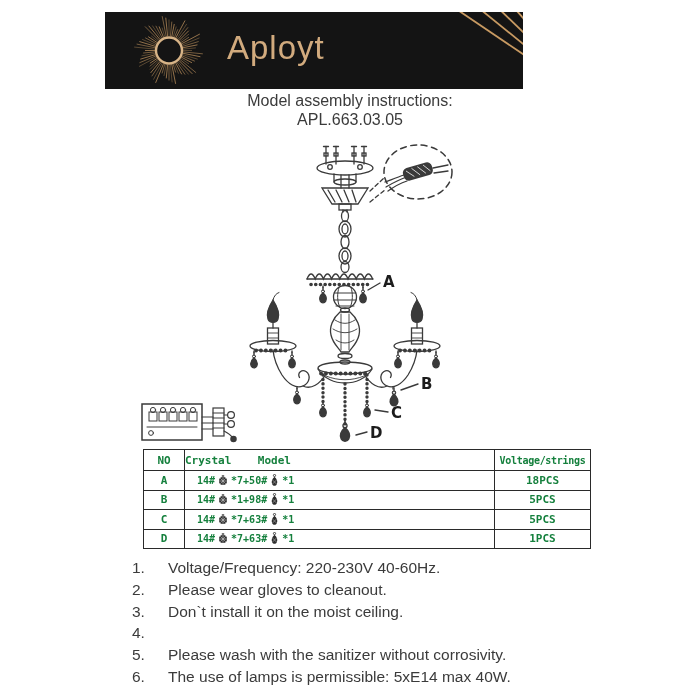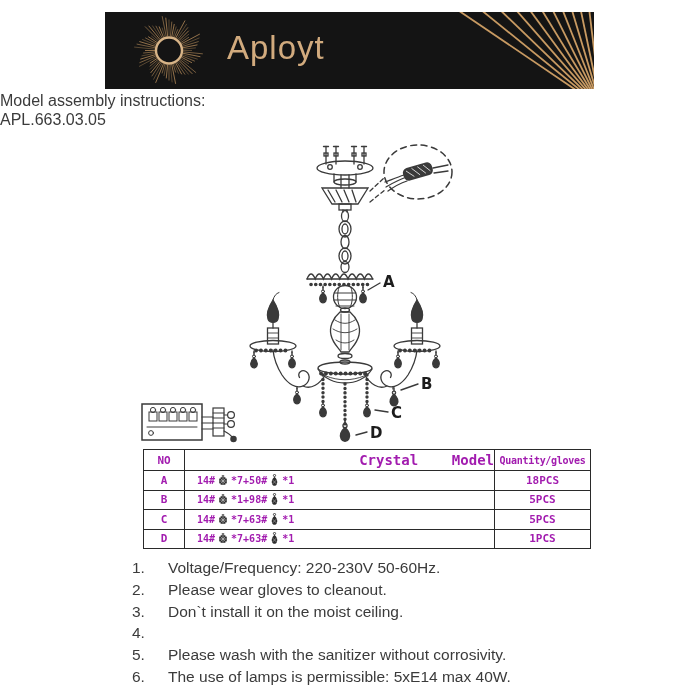--- a/index.html
+++ b/index.html
@@ -1,41 +1,41 @@
 <!DOCTYPE html>
 <html><head>
 <meta charset="utf-8">
 <style>
   html,body{margin:0;padding:0;background:#ffffff;}
   .page{position:relative;width:700px;height:700px;background:#ffffff;overflow:hidden;
         font-family:"Liberation Sans",sans-serif;color:#3b3b3b;}
 
   
-  .banner{position:absolute;left:105px;top:12px;width:489px;height:77px;background:#141414;overflow:hidden;}
+  .banner{position:absolute;left:105px;top:12px;width:418px;height:77px;background:#141414;overflow:hidden;}
   .banner svg{position:absolute;left:0;top:0;}
   .brand{position:absolute;left:122px;top:17px;font-size:33px;font-weight:400;
          color:#d2ab7e;letter-spacing:1px;}
 
   
-  .title{position:absolute;left:0;top:92px;width:700px;text-align:left;
+  .title{position:absolute;left:0;top:92px;width:700px;text-align:center;
          font-size:16px;line-height:18.5px;color:#3b3b3b;}
 
   
   .diagram{position:absolute;left:130px;top:138px;}
 
   
   table.parts{position:absolute;left:143px;top:449px;width:444px;border-collapse:collapse;
-              table-layout:fixed;font-family:"DejaVu Sans Mono",monospace;font-weight:bold;color:#a21caf;}
+              table-layout:fixed;font-family:"DejaVu Sans Mono",monospace;font-weight:bold;color:#15803d;}
   table.parts td,table.parts th{border:1.6px solid #2a2a2a;padding:0;vertical-align:middle;}
   table.parts tr{height:19.5px;}
   table.parts tr.head{height:21px;}
   .c-no{width:40px;text-align:center;font-size:11px;}
   .c-model{width:309px;font-size:10px;}
   .c-qty{width:95px;text-align:center;font-size:11px;}
-  .th-model{text-align:right;white-space:pre;font-size:14px;}
+  .th-model{text-align:left;white-space:pre;font-size:11px;}
   .th-qty{font-size:10px;letter-spacing:-0.3px;}
   .model-flex{display:flex;align-items:center;padding-left:12px;gap:1px;}
   .model-flex svg{margin:0 2px;}
 
   
   .instructions{position:absolute;left:132px;top:557px;width:480px;}
   .ins-row{display:flex;font-size:15.5px;line-height:21.8px;color:#3b3b3b;}
   .ins-num{width:21px;flex:none;}
   .ins-gap{width:15px;flex:none;}
 </style>
@@ -329,21 +329,21 @@
       <text x="261" y="280">C</text>
       <text x="240" y="300">D</text>
     </g>
   </svg>
 
   <table class="parts">
     <tbody>
         <tr class="head">
       <th class="c-no">NO</th>
       <th class="c-model th-model">Crystal    Model</th>
-      <th class="c-qty th-qty">Quantity/gloves</th>
+      <th class="c-qty th-qty">Voltage/strings</th>
     </tr>
     <tr>
       <td class="c-no">A</td>
       <td class="c-model">
             <div class="model-flex">
         <span>14#</span>
         <svg width="10" height="11" viewBox="0 0 10 11">
                 <circle cx="5" cy="6" r="4" fill="#2e2e2e"></circle>
                 <path d="M2.2,3.2 L7.8,8.8 M7.8,3.2 L2.2,8.8 M5,2 V10 M1,6 H9" stroke="#cfcfcf" stroke-width="0.6"></path>
                 <circle cx="5" cy="1" r="0.9" fill="none" stroke="#2e2e2e" stroke-width="0.8"></circle>
@@ -422,21 +422,21 @@
           </td>
       <td class="c-qty">1PCS</td>
     </tr>
   </tbody>
     </table>
 
   <div class="instructions">
     <div class="ins-row">
       <span class="ins-num">1.</span>
         <span class="ins-gap"></span>
-      <span>Voltage/Frequency: 220-230V 50-60Hz.</span>
+      <span>Voltage/Frequency: 220-230V 40-60Hz.</span>
     </div>
     <div class="ins-row">
       <span class="ins-num">2.</span>
         <span class="ins-gap"></span>
       <span>Please wear gloves to cleanout.</span>
     </div>
     <div class="ins-row">
       <span class="ins-num">3.</span>
         <span class="ins-gap"></span>
       <span>Don`t install it on the moist ceiling.</span>

